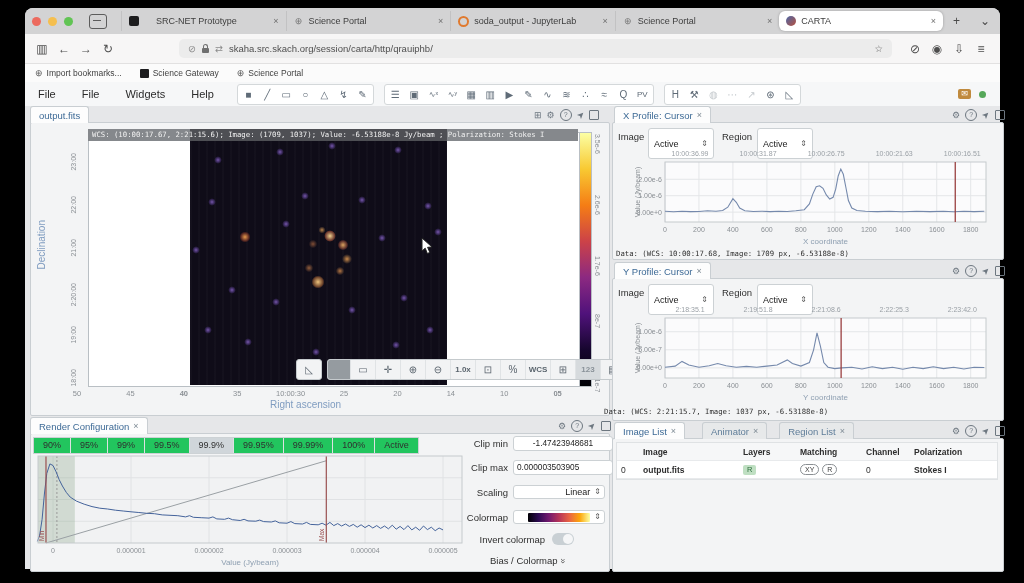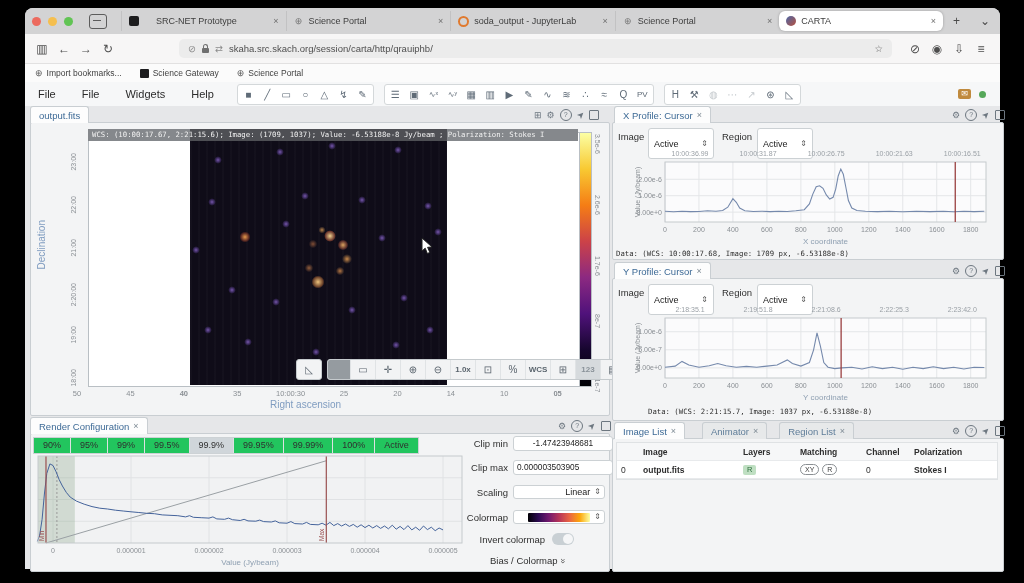--- a/index.html
+++ b/index.html
@@ -486,21 +486,21 @@
         <text x="78.038" y="10" text-anchor="middle" font-size="7" fill="#9aa0a6">2:18:35.1</text>
         <text x="146.08999999999997" y="10" text-anchor="middle" font-size="7" fill="#9aa0a6">2:19:51.8</text>
         <text x="214.142" y="10" text-anchor="middle" font-size="7" fill="#9aa0a6">2:21:08.6</text>
         <text x="282.19399999999996" y="10" text-anchor="middle" font-size="7" fill="#9aa0a6">2:22:25.3</text>
         <text x="350.246" y="10" text-anchor="middle" font-size="7" fill="#9aa0a6">2:23:42.0</text>
         <polyline points="53.0,65.2 63.2,64.1 70.0,59.4 76.8,63.0 87.0,65.2 97.2,63.7 105.7,61.5 114.1,63.7 124.3,65.2 134.5,64.4 144.7,65.2 154.9,64.1 165.1,63.0 175.3,57.9 180.4,61.5 188.9,64.1 197.4,60.5 201.6,47.8 205.0,30.8 208.4,44.2 211.8,60.5 216.0,65.2 222.8,66.6 229.6,65.9 239.8,65.2 250.0,67.0 260.2,64.8 270.4,66.6 280.6,65.2 290.8,67.3 301.0,65.2 311.2,66.6 321.3,64.8 331.5,66.6 341.7,65.2 351.9,67.0 362.1,65.2 372.3,65.5" fill="none" stroke="#7589ac" stroke-width="1.1"></polyline>
         <line x1="229.12539682539682" y1="16" x2="229.12539682539682" y2="76" stroke="#9a4040" stroke-width="1.3"></line>
         <text x="213.5" y="98" text-anchor="middle" font-size="8" fill="#8fa0b2">Y coordinate</text>
         <text x="28" y="46" text-anchor="middle" font-size="7" fill="#8a8f94" transform="rotate(-90 28 46)">Value (Jy/beam)</text>
       </svg></div>
-  <div class="status-line" style="left:648px;top:407px;">Data: (WCS: 2:21:15.7, Image: 1037 px, -6.53188e-8)</div>
+  <div class="status-line" style="left:604px;top:407px;">Data: (WCS: 2:21:15.7, Image: 1037 px, -6.53188e-8)</div>
 
   <div class="abs panel" style="left:612px;top:438px;width:390px;height:132px;"></div>
   <div id="ilist-tabs">
       <div class="ptab" style="left: 614px; top: 422px; position: absolute;">
         <span>Image List</span>
         <span class="x">×</span>
       </div>
       <div class="ptab inactive" style="left: 702px; top: 422px; position: absolute;">
         <span>Animator</span>
         <span class="x">×</span>

